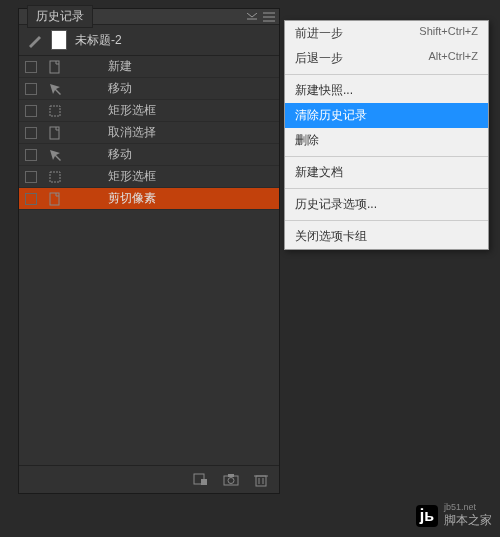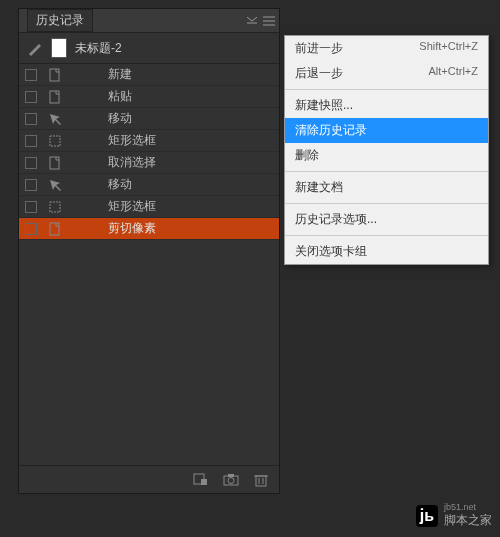--- a/index.html
+++ b/index.html
@@ -7,21 +7,21 @@
 
 .panel {
   position: absolute;
   left: 18px; top: 8px;
   width: 262px; height: 486px;
   background: #323232;
   border: 1px solid #1a1a1a;
   display: flex; flex-direction: column;
 }
 .panel-header {
-  height: 24px;
+  height: 16px;
   background: #3a3a3a;
   display: flex; align-items: center;
   padding: 0 4px 0 8px;
   border-bottom: 1px solid #222;
 }
 .panel-tab {
   color: #ccc; font-size: 12px;
   padding: 2px 8px;
   border: 1px solid #222;
   background: #323232;
@@ -81,21 +81,20 @@
 
 .context-menu {
   position: absolute;
   left: 284px; top: 20px;
   width: 205px;
   background: #f0f0f0;
   border: 1px solid #999;
   box-shadow: 2px 2px 6px rgba(0,0,0,0.4);
   font-size: 12px;
   color: #333;
-  margin-top: 15px;
 }
 .menu-item {
   padding: 4px 10px;
   display: flex;
   justify-content: space-between;
 }
 .menu-item.highlight {
   background: #1e90ff;
   color: #fff;
 }
@@ -156,30 +155,20 @@
             <rect x="2" y="1" width="9" height="12" stroke="#888" fill="none"></rect>
             <polyline points="8,1 8,4 11,4" stroke="#888" fill="none"></polyline>
           </svg>
         </span>
         <span>新建</span>
       </div>
       <div class="history-row">
         <span class="checkbox"></span>
         <span class="history-icon">
           <svg width="14" height="14">
-            <rect x="2" y="1" width="9" height="12" stroke="#888" fill="none"></rect>
-            <polyline points="8,1 8,4 11,4" stroke="#888" fill="none"></polyline>
-          </svg>
-        </span>
-        <span>粘贴</span>
-      </div>
-      <div class="history-row">
-        <span class="checkbox"></span>
-        <span class="history-icon">
-          <svg width="14" height="14">
             <polygon points="2,2 5,12 7,8 12,13 13,12 8,7 12,5" fill="#888"></polygon>
           </svg>
         </span>
         <span>移动</span>
       </div>
       <div class="history-row">
         <span class="checkbox"></span>
         <span class="history-icon">
           <svg width="14" height="14">
             <rect x="2" y="2" width="10" height="10" stroke="#888" fill="none" stroke-dasharray="2,1"></rect>

